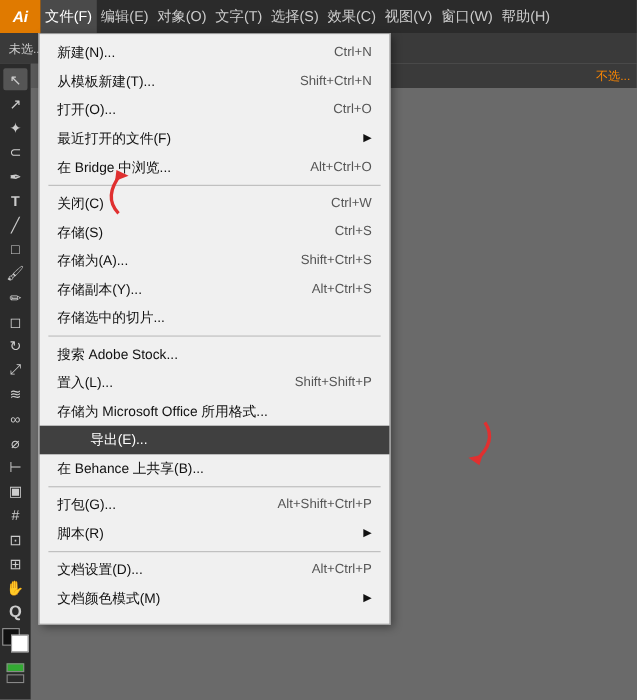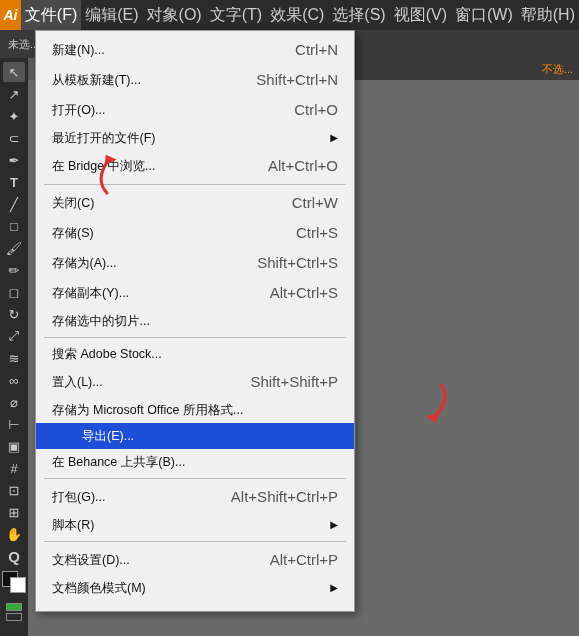--- a/index.html
+++ b/index.html
@@ -41,21 +41,21 @@
       align-items: center;
       height: 100%;
     }
     .menu-item {
       color: #ccc;
       padding: 0 4px;
       height: 100%;
       display: flex;
       align-items: center;
       cursor: pointer;
-      font-size: 16px;
+      font-size: 13px;
       white-space: nowrap;
     }
     .menu-item.active {
       background: #4a4a4a;
       color: #fff;
     }
 
     
     .toolbar {
       position: absolute;
@@ -210,27 +210,27 @@
       align-items: center;
       justify-content: space-between;
       padding: 3px 16px 3px 16px;
       cursor: pointer;
       color: #111;
       font-size: 12.5px;
       line-height: 1.6;
       text-align: center;
     }
     .menu-entry.highlighted {
-      background: #1d4ed8;
+      background: #404040;
       color: #fff;
       padding-left: 46px;
     }
     .menu-entry .shortcut {
       color: #555;
-      font-size: 15px;
+      font-size: 12px;
       margin-left: 30px;
     }
     .menu-entry .arrow-right {
       font-size: 10px;
     }
     .menu-separator {
       height: 1px;
       background: #bbb;
       margin: 3px 8px;
     }
@@ -276,22 +276,22 @@
 </head>
 <body>
 
 <div class="menu-bar">
   <div class="ai-logo">Ai</div>
   <div class="menu-items">
     <div class="menu-item active">文件(F)</div>
     <div class="menu-item">编辑(E)</div>
     <div class="menu-item">对象(O)</div>
     <div class="menu-item">文字(T)</div>
+    <div class="menu-item">选择(S)</div>
     <div class="menu-item">效果(C)</div>
-    <div class="menu-item">选择(S)</div>
     <div class="menu-item">视图(V)</div>
     <div class="menu-item">窗口(W)</div>
     <div class="menu-item">帮助(H)</div>
   </div>
 </div>
 
 <div class="toolbar">
   <span class="toolbar-label">未选...</span>
   <div class="toolbar-sep"></div>
   <span class="toolbar-label">◆</span>

